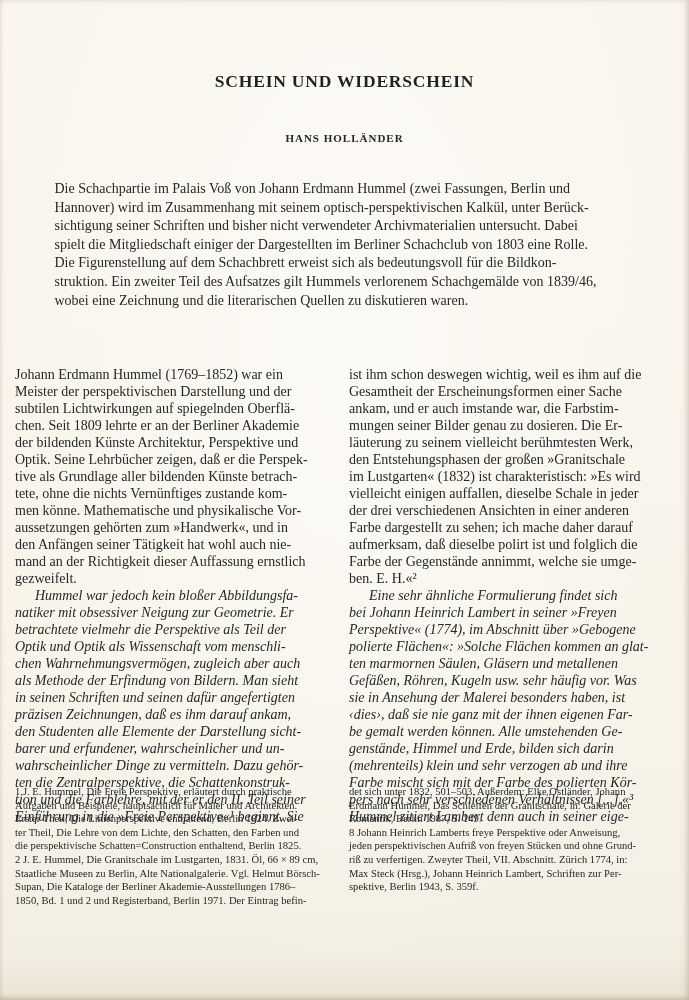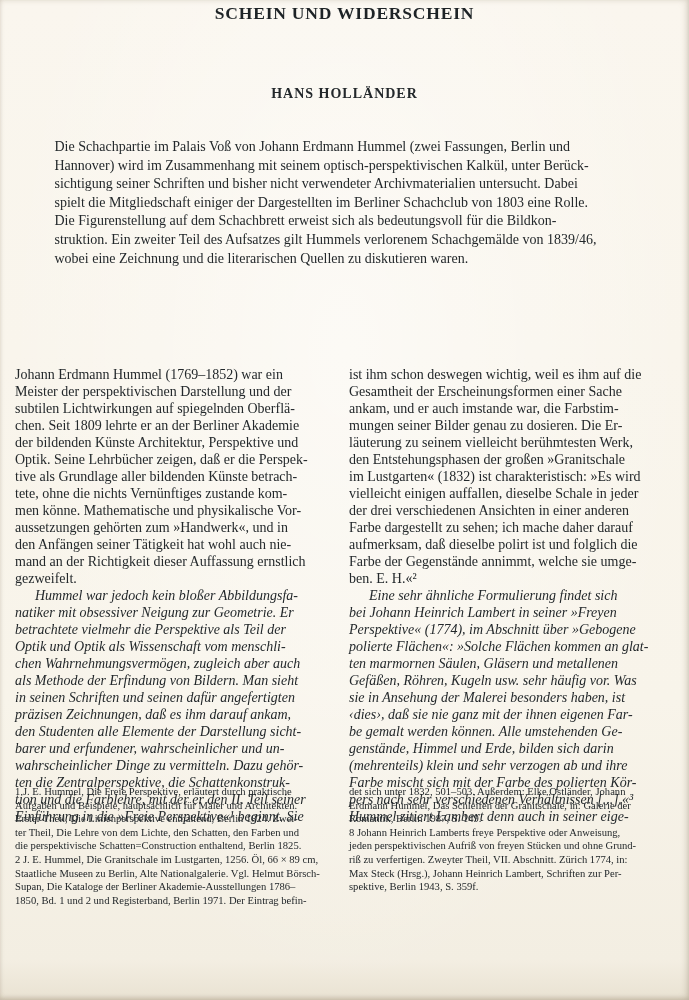--- a/index.html
+++ b/index.html
@@ -12,28 +12,28 @@
   }
   .page {
     position: relative;
     width: 689px; height: 1000px;
     background:
       radial-gradient(ellipse at 50% 35%, rgba(255,255,255,0.5), rgba(0,0,0,0) 70%),
       linear-gradient(180deg, #faf6ee 0%, #f8f4ea 70%, #f3eee2 96%, #e9e2d2 100%);
     box-shadow: inset -3px 0 6px rgba(120,105,80,0.18), inset 0 -2px 4px rgba(120,105,80,0.25);
     box-sizing: border-box;
   }
-  header { text-align: center; }
+  header { padding-top: 68px; text-align: center; }
   .title {
     font-size: 17.5px; font-weight: bold; letter-spacing: 0.8px;
     line-height: 26px; color: #1d2326; margin: 0;
   }
   .author {
-    margin-top: 60px;
-    font-size: 14px; font-weight: bold; letter-spacing: 1px;
+    margin-top: 38px;
+    font-size: 11px; font-weight: bold; letter-spacing: 1px;
     color: #23282b;
   }
   .abstract {
     margin: 36px auto 0 auto;
     width: 580px;
     font-size: 14px;
     line-height: 18.6px;
     white-space: pre-line;
     text-align: justify;
   }
@@ -144,21 +144,21 @@
     </div>
   </section>
 
   <footer class="footnotes">
     <div class="fn-column">
       <p class="fn">1 J. E. Hummel, Die Freie Perspektive, erläutert durch praktische
 Aufgaben und Beispiele, hauptsächlich für Maler und Architekten.
 Erster Theil, Die Linienperspektive enthaltend, Berlin 1824. Zwei-
 ter Theil, Die Lehre von dem Lichte, den Schatten, den Farben und
 die perspektivische Schatten=Construction enthaltend, Berlin 1825.</p>
-      <p class="fn">2 J. E. Hummel, Die Granitschale im Lustgarten, 1256. Öl, 66 × 89 cm,
+      <p class="fn">2 J. E. Hummel, Die Granitschale im Lustgarten, 1831. Öl, 66 × 89 cm,
 Staatliche Museen zu Berlin, Alte Nationalgalerie. Vgl. Helmut Börsch-
 Supan, Die Kataloge der Berliner Akademie-Ausstellungen 1786–
 1850, Bd. 1 und 2 und Registerband, Berlin 1971. Der Eintrag befin-</p>
     </div>
     <div class="fn-column">
       <p class="fn">det sich unter 1832, 501–503. Außerdem: Elke Ostländer, Johann
 Erdmann Hummel, Das Schleifen der Granitschale, in: Galerie der
 Romantik, Berlin 1987, S. 149.</p>
       <p class="fn">8 Johann Heinrich Lamberts freye Perspektive oder Anweisung,
 jeden perspektivischen Aufriß von freyen Stücken und ohne Grund-

